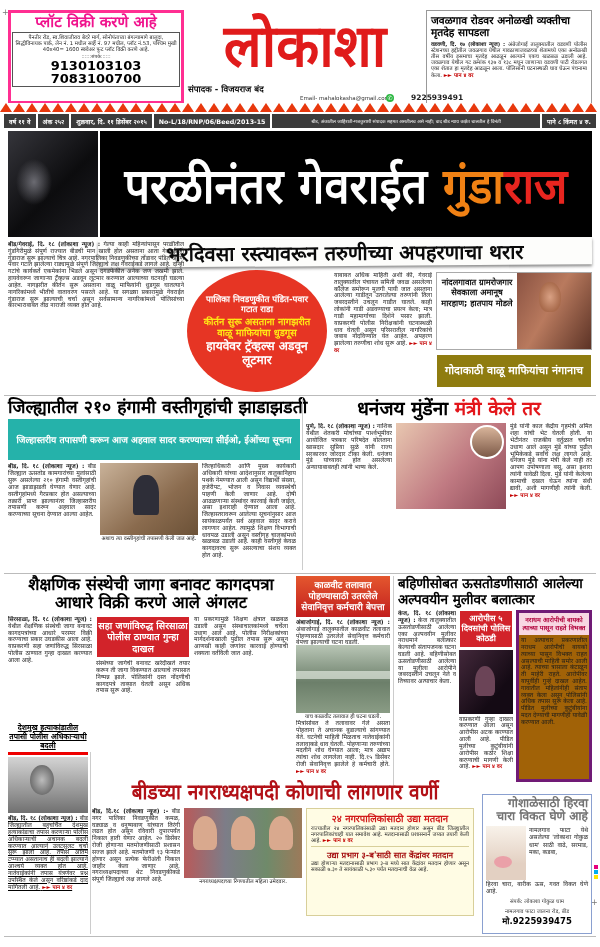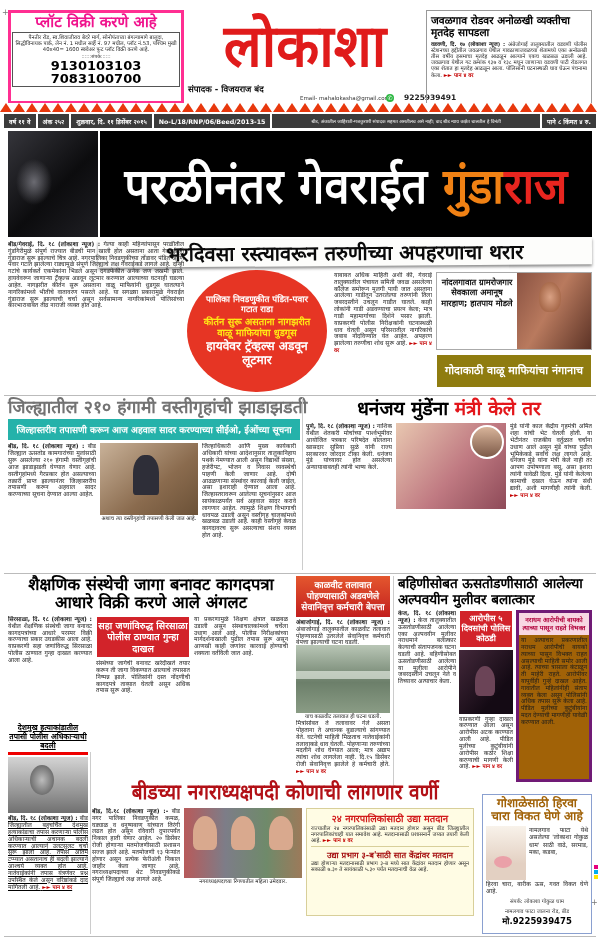--- a/index.html
+++ b/index.html
@@ -18,21 +18,21 @@
   #plot-ad .t{color:#f0138d;font-weight:bold;font-size:15px;text-align:center;line-height:1.1;}
   #plot-ad .inner{border:1px solid #555;margin-top:1px;padding:1px 2px;}
   #plot-ad .b{font-size:5.3px;line-height:1.2;text-align:center;color:#222;}
   #plot-ad .c{font-size:4.8px;text-align:center;color:#333;}
   #plot-ad .p{font-size:13px;font-weight:bold;text-align:center;line-height:1.02;color:#000;}
 
   #masthead-title{left:186px;top:4px;width:238px;height:84px;color:#e01b1b;font-weight:bold;
       font-size:56px;line-height:84px;text-align:center;transform:scaleY(1.04);}
   #masthead-editor{left:188px;top:83px;font-size:8.5px;font-weight:bold;color:#111;}
   #masthead-email{left:300px;top:95px;font-size:5.5px;color:#333;}
-  #masthead-wa{left:386px;top:93px;font-size:7.5px;font-weight:bold;color:#222;display:flex;align-items:center;gap:10px;}
+  #masthead-wa{left:386px;top:93px;font-size:7.5px;font-weight:bold;color:#222;display:flex;align-items:center;gap:17px;}
   .wa-ic{width:8px;height:8px;border-radius:50%;background:#2bb741;color:#fff;font-size:6px;line-height:8px;text-align:center;display:inline-block;}
 
   #top-right{left:426px;top:10px;width:166px;height:94px;border:1px solid #999;padding:3px 4px;box-sizing:border-box;}
   #top-right .h{font-size:10.5px;font-weight:bold;line-height:1.18;color:#000;text-align:left;}
   #top-right .bt{margin-top:2px;font-size:5.4px;}
 
   #bunting{left:0;top:103px;width:600px;height:10px;display:flex;gap:1px;overflow:hidden;background:#fff;}
   #bunting span{width:0;height:0;border-left:6px solid transparent;border-right:6px solid transparent;border-bottom:9px solid #e8380d;flex:none;}
 
   #datebar{left:4px;top:114px;width:592px;height:14px;display:flex;gap:2px;}
@@ -56,22 +56,22 @@
   #lead-mid{left:334px;top:272px;width:98px;height:120px;}
   #lead-sidebox{left:436px;top:272px;width:156px;height:78px;border:1px solid #aaa;display:flex;box-sizing:border-box;}
   #lead-sidebox .txt{width:74px;font-size:8.2px;font-weight:bold;line-height:1.25;padding:4px 3px;text-align:center;color:#111;}
   #lead-sidebox .ph{flex:1;background:linear-gradient(120deg,#8a5242 0%,#b97a5e 45%,#5c3326 100%);position:relative;}
   #lead-sidebox .ph i{position:absolute;left:30%;top:12%;width:22px;height:30px;background:radial-gradient(closest-side,#d9a184,#a96b4c);border-radius:50% 50% 40% 40%;}
   #olive-box{left:436px;top:354px;width:156px;height:34px;background:#8f7c10;box-shadow:inset 0 0 0 1px #fff, inset 0 0 0 3px #8f7c10;
       display:flex;align-items:center;justify-content:center;text-align:center;color:#fff;font-weight:bold;font-size:11px;line-height:1.1;}
 
   
   #a2{left:8px;top:398px;width:292px;}
-  #a2 .h{font-size:17.5px;font-weight:bold;text-align:center;line-height:1.05;color:#737373;white-space:nowrap;}
-  #a2 .teal{margin-top:3px;background:#25b2aa;color:#fff;font-weight:bold;font-size:9px;text-align:center;padding:4px 0;white-space:nowrap;}
+  #a2 .h{font-size:17.5px;font-weight:bold;text-align:center;line-height:1.05;color:#000000;white-space:nowrap;}
+  #a2 .teal{margin-top:3px;background:#25b2aa;color:#fff;font-weight:bold;font-size:9px;text-align:center;padding:14px 0;white-space:nowrap;}
   #a2 .cols{display:flex;gap:4px;margin-top:3px;height:122px;}
   .ph-office{width:100%;height:72px;background:linear-gradient(140deg,#c9b299 0%,#8a6b4e 60%,#6b5137 100%);position:relative;}
   .ph-office i{position:absolute;left:34%;top:16%;width:26px;height:40px;background:#2e2e38;border-radius:45% 45% 10% 10%;}
 
   
   #a3{left:306px;top:398px;width:286px;}
   #a3 .h{font-size:19px;font-weight:bold;text-align:center;line-height:1.12;white-space:nowrap;}
   #a3 .blk{color:#000;} #a3 .red{color:#e3161b;}
   #a3 .cols{display:flex;gap:4px;margin-top:4px;height:122px;}
   .ph-sule{width:100%;height:86px;background:linear-gradient(130deg,#e8c7b0 0%,#c07a82 55%,#8e4a58 100%);position:relative;}
@@ -112,21 +112,21 @@
   #a8 .sub .m{color:#8c1515;} #a8 .sub .r{color:#e3161b;}
   #a8 .cols{display:flex;gap:4px;margin-top:4px;height:108px;}
   .ph-women{width:100%;height:70px;background:linear-gradient(90deg,#b85a5a 0%,#7d7d88 35%,#6f8a6a 70%,#9c7a5a 100%);position:relative;}
   .ph-women i{position:absolute;top:12%;width:24px;height:34px;border-radius:50% 50% 20% 20%;background:#d9a98e;}
   .yellowpanel{background:#fffce4;border:1px solid #d8cf9a;box-sizing:border-box;padding:3px 4px;height:100%;}
   .yellowpanel .b1h{color:#d21a1a;font-weight:bold;font-size:9.6px;text-align:center;}
   .yellowpanel .b2h{color:#a61212;font-weight:bold;font-size:8.2px;text-align:center;margin-top:2px;border-top:1px solid #d8cf9a;padding-top:2px;}
   .yellowpanel .bt{font-size:5.4px;}
 
   #cow-ad{left:482px;top:794px;width:110px;height:140px;border:1px solid #8aa0d0;box-sizing:border-box;padding:2px 3px;}
-  #cow-ad .h{color:#a16207;font-size:12px;font-weight:bold;text-align:center;line-height:1.12;}
+  #cow-ad .h{color:#737373;font-size:12px;font-weight:bold;text-align:right;line-height:1.12;}
   #cow-ad .row{display:flex;gap:3px;margin-top:2px;}
   .ph-cow{width:40px;height:54px;background:linear-gradient(#f8f2ea 0%,#e3d0c2 70%);position:relative;flex:none;}
   .ph-cow i{position:absolute;left:20%;top:55%;width:18px;height:12px;background:#eaa0a8;border-radius:50%;}
   #cow-ad .b{font-size:6px;line-height:1.25;text-align:justify;color:#222;}
   #cow-ad .c{font-size:5.4px;text-align:center;color:#333;margin-top:2px;}
   #cow-ad .p{font-size:8.5px;font-weight:bold;text-align:center;color:#000;}
 
   .mark{color:#777;font-size:8px;}
   .cmyk span{display:block;width:4px;height:4px;margin:1px 0;}
 </style>
@@ -321,21 +321,21 @@
         <i></i>
       </div>
     <div class="bt" style="margin-top:2px;height:96px">
       <span class="dl">बीड, दि. १८ (लोकाशा न्यूज) :</span>
       <span>बीड जिल्ह्यातील बहुचर्चित देशमुख हत्याकांडाचा तपास करणाऱ्या पोलीस अधिकाऱ्याची अचानक बदली करण्यात आल्याने उलटसुलट चर्चा सुरू झाली आहे. तपास अंतिम टप्प्यात असतानाच ही बदली झाल्याने आश्चर्य व्यक्त होत आहे. नातेवाईकांनी तपास यंत्रणेवर प्रश्न उपस्थित केले असून वरिष्ठांकडे दाद मागितली आहे.</span>
       <span class="more">►► पान ४ वर</span>
     </div>
   </div>
 
   <div class="abs" id="a5">
-    <div class="hbox">काळवीट तलावात पोहण्यासाठी अडवणेले सेवानिवृत्त कर्मचारी बेपत्ता</div>
+    <div class="hbox">काळवीट तलावात पोहण्यासाठी उतरलेले सेवानिवृत्त कर्मचारी बेपत्ता</div>
     <div class="bt" style="margin-top:2px;height:26px">
       <span class="dl">अंबाजोगाई, दि. १८ (लोकाशा न्यूज) :</span>
       <span>अंबाजोगाई तालुक्यातील काळवीट तलावात पोहण्यासाठी उतरलेले सेवानिवृत्त कर्मचारी बेपत्ता झाल्याची घटना घडली.</span>
     </div>
     <div class="ph-lake">
         <i></i>
       </div>
     <div class="cap">याच काळवीट तलावात ही घटना घडली.</div>
     <div class="bt" style="margin-top:1px;height:58px">
       <span>मित्रांसोबत ते तलावावर गेले असता पोहताना ते अचानक बुडाल्याचे सांगण्यात येते. घटनेची माहिती मिळताच नातेवाईकांनी तलावाकडे धाव घेतली. पोहणाऱ्या तरुणांच्या मदतीने शोध घेण्यात आला; मात्र अद्याप त्यांचा शोध लागलेला नाही. दि.१५ डिसेंबर रोजी सेवानिवृत्त झालेले हे कर्मचारी होते.</span>

